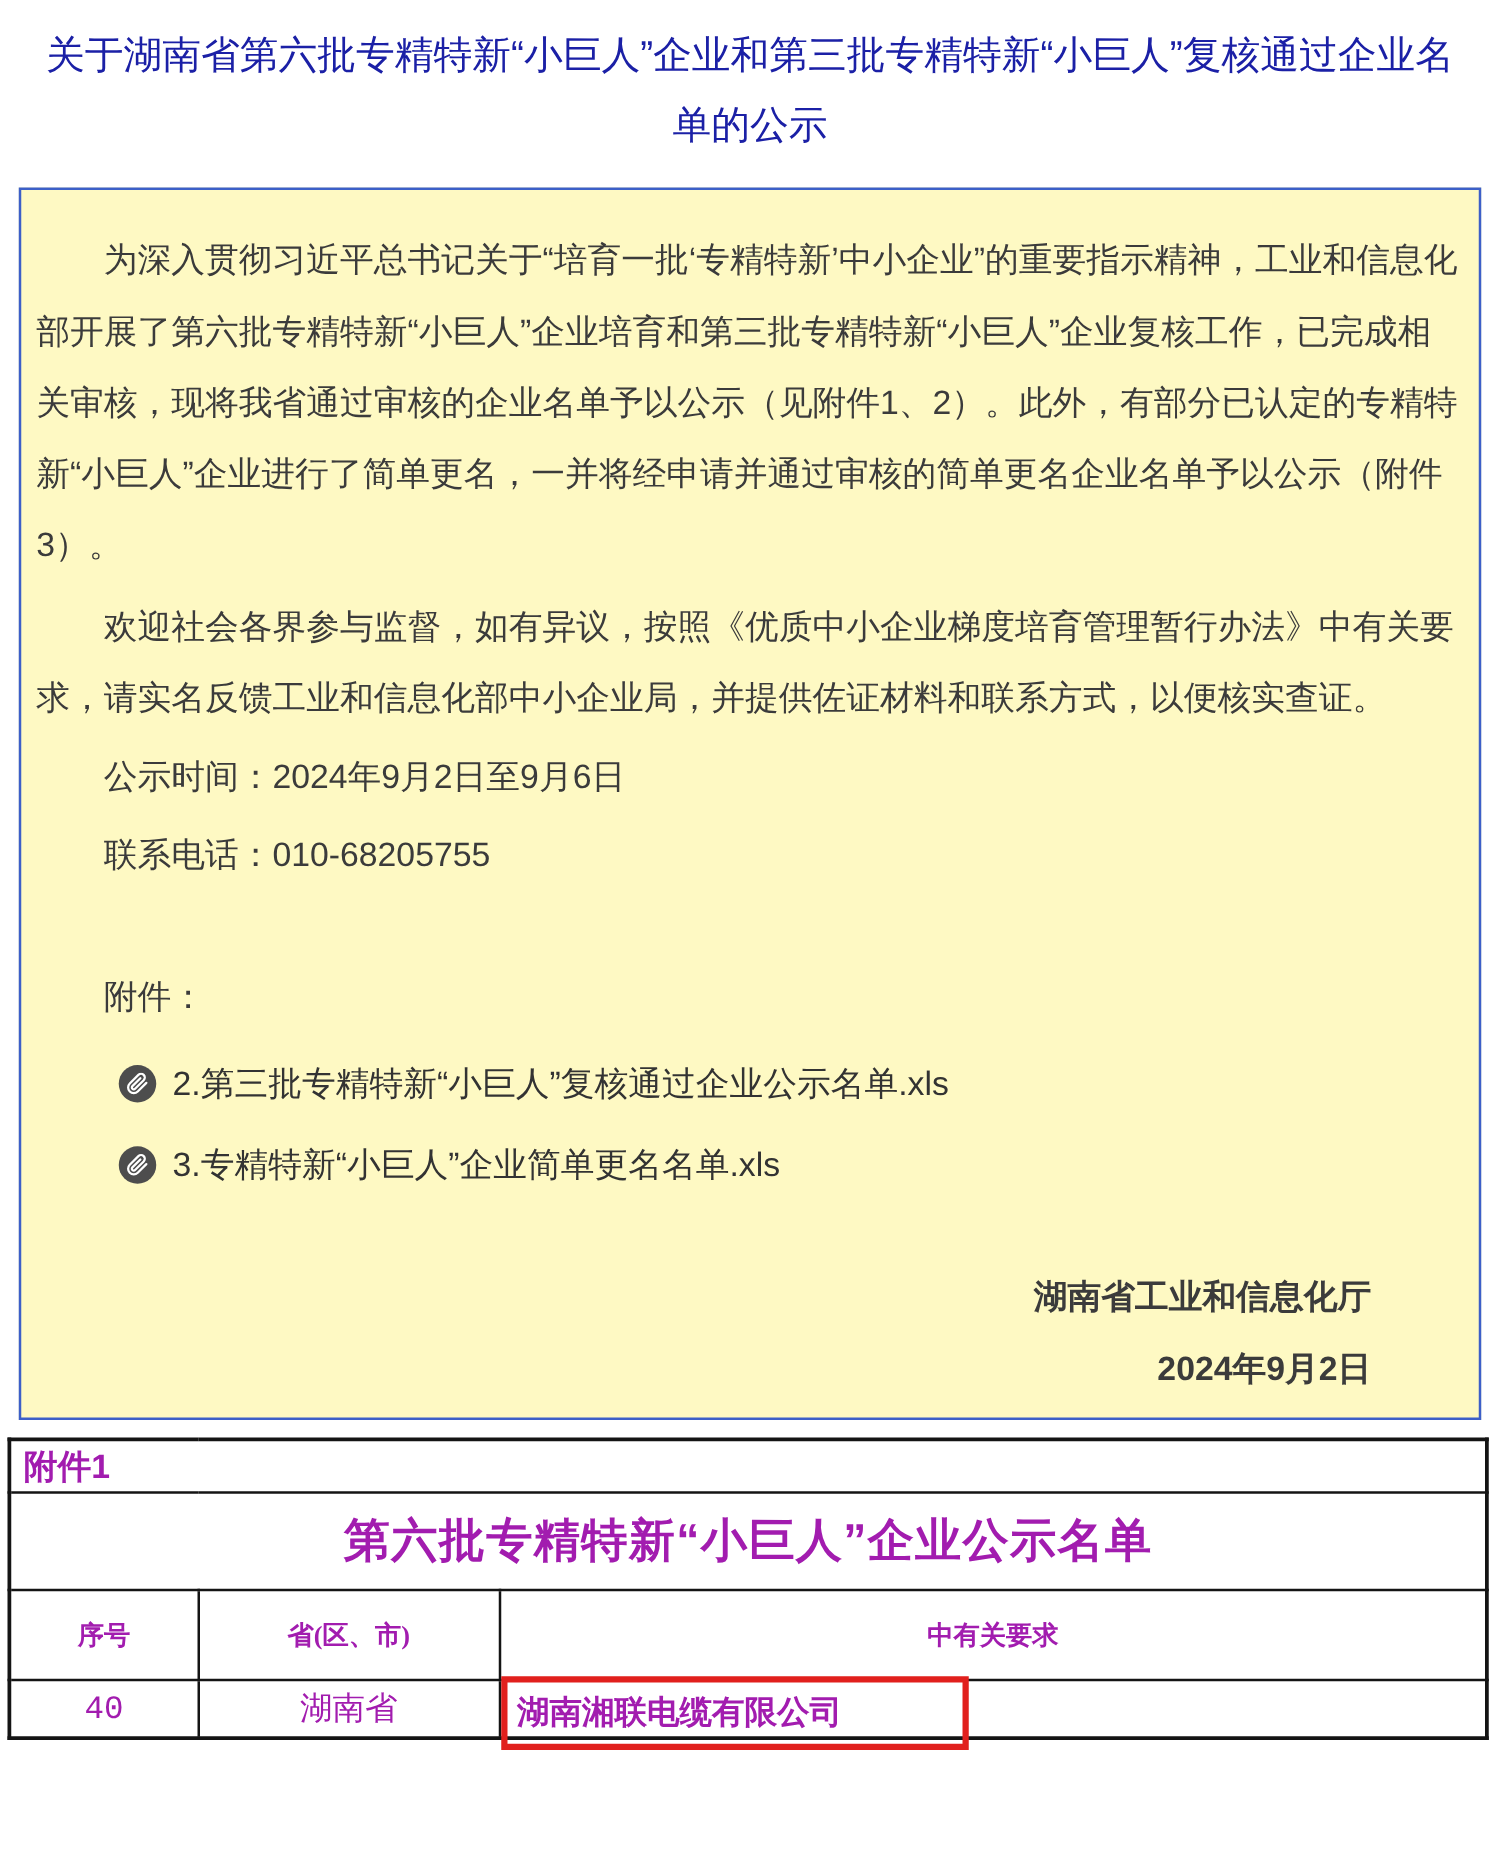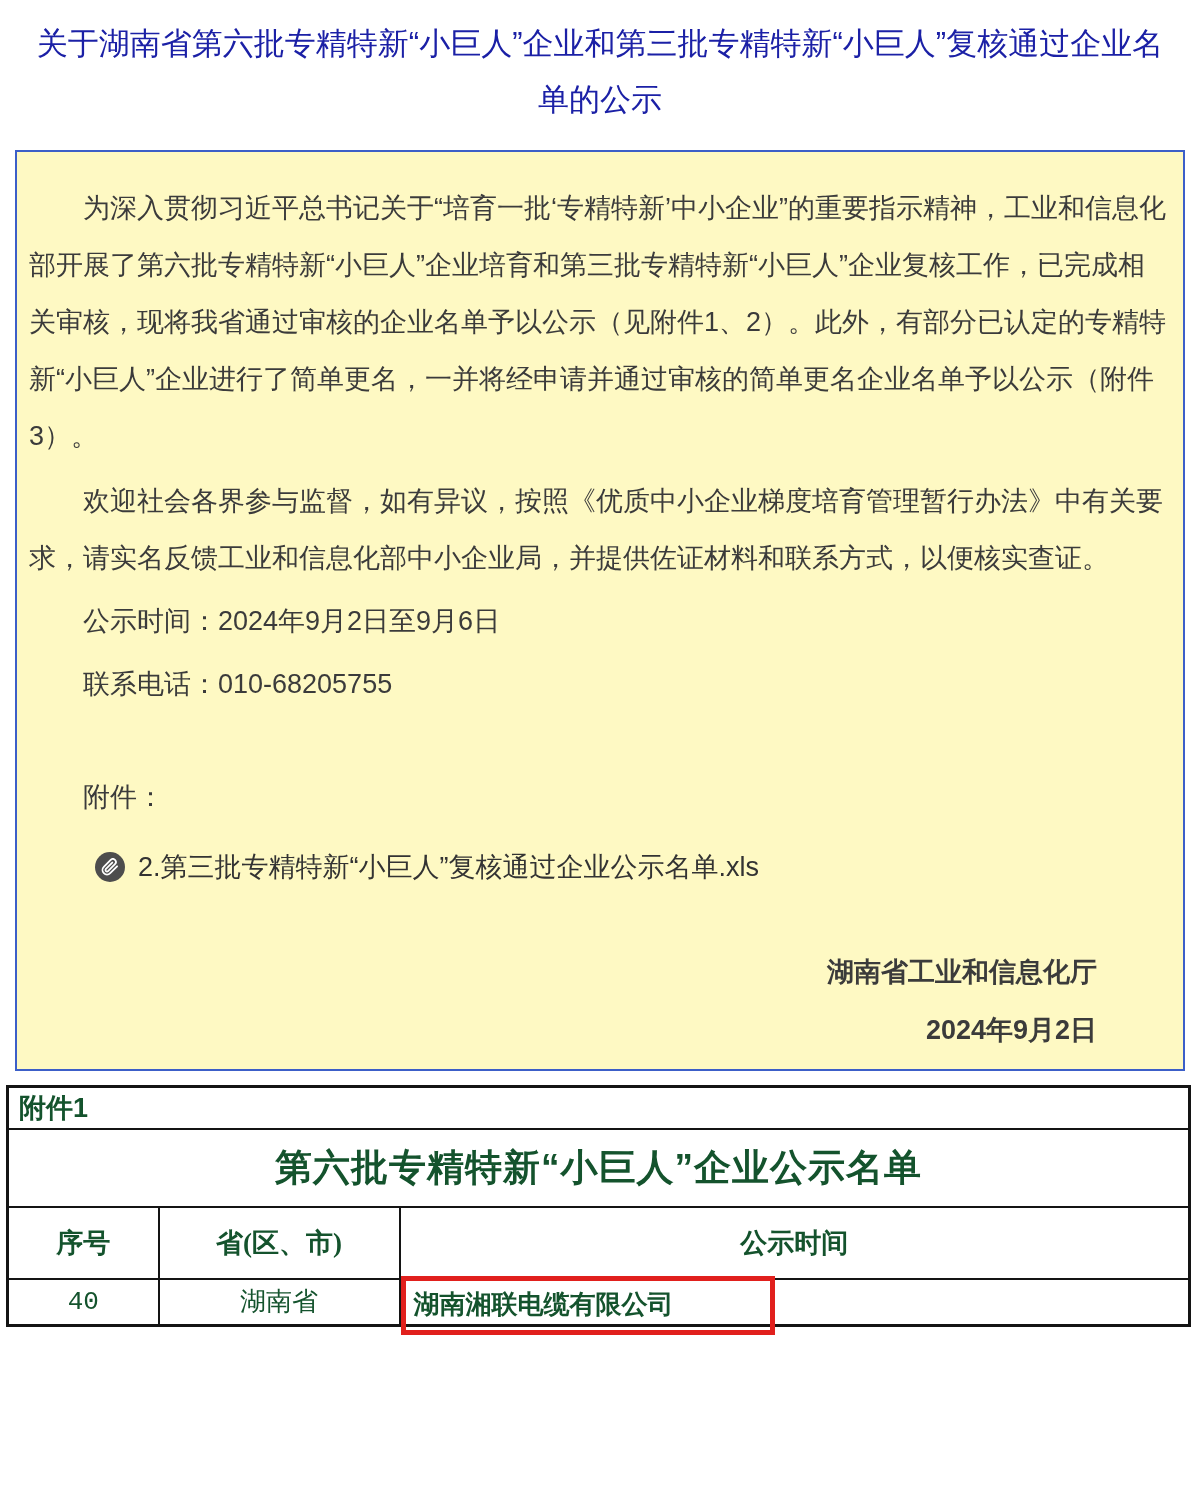--- a/index.html
+++ b/index.html
@@ -86,21 +86,21 @@
     color:var(--body-text);
   }
   .signature-block p{margin:0;font-weight:bold;}
   
   .annex-table{
     width:1184px;
     margin:14px 0 0 6px;
     border-collapse:collapse;
     table-layout:fixed;
     border:3px solid var(--table-border);
-    color:#14532d;
+    color:#a21caf;
     padding-left:20px;
   }
   .annex-table td,.annex-table th{
     border:2px solid var(--table-border);
     overflow:visible;
   }
   .annex-label-cell{
     height:42px;
     padding:2px 10px;
     font-size:27px;
@@ -109,21 +109,21 @@
   }
   .table-title-cell{
     height:78px;
     font-size:37px;
     font-weight:bold;
     text-align:center;
     letter-spacing:1px;
   }
   .annex-table th{
     height:72px;
-    font-size:27px;
+    font-size:21px;
     font-weight:bold;
     text-align:center;
     font-family:"Liberation Serif","DejaVu Serif",serif;
   }
   .data-row td{
     height:46px;
     font-size:26px;
     text-align:center;
     font-family:Liberation Mono, monospace;
   }
@@ -160,20 +160,28 @@
     <p class="info-line attachments-label">附件：</p>
 
     <ul class="attachment-list">
       <li class="attachment-item">
         <span class="paperclip-badge">
           <svg width="18" height="18" viewBox="0 0 24 24" fill="none" stroke="#ffffff" stroke-width="2.4" stroke-linecap="round" stroke-linejoin="round">
             <path d="M21.44 11.05l-9.19 9.19a6 6 0 0 1-8.49-8.49l9.19-9.19a4 4 0 0 1 5.66 5.66l-9.2 9.19a2 2 0 0 1-2.83-2.83l8.49-8.48"></path>
           </svg>
         </span>
         <a class="attachment-text">2.第三批专精特新“小巨人”复核通过企业公示名单.xls</a>
+      </li>
+      <li class="attachment-item">
+        <span class="paperclip-badge">
+          <svg width="18" height="18" viewBox="0 0 24 24" fill="none" stroke="#ffffff" stroke-width="2.4" stroke-linecap="round" stroke-linejoin="round">
+            <path d="M21.44 11.05l-9.19 9.19a6 6 0 0 1-8.49-8.49l9.19-9.19a4 4 0 0 1 5.66 5.66l-9.2 9.19a2 2 0 0 1-2.83-2.83l8.49-8.48"></path>
+          </svg>
+        </span>
+        <a class="attachment-text">3.专精特新“小巨人”企业简单更名名单.xls</a>
       </li>
     </ul>
 
     <div class="signature-block">
       <p>湖南省工业和信息化厅</p>
       <p>2024年9月2日</p>
     </div>
 
   </section>
 
@@ -187,21 +195,21 @@
       <tbody>
         <tr>
           <td class="annex-label-cell" colspan="3">附件1</td>
         </tr>
         <tr>
           <td class="table-title-cell" colspan="3">第六批专精特新“小巨人”企业公示名单</td>
         </tr>
         <tr>
           <th>序号</th>
           <th>省(区、市)</th>
-          <th>公示时间</th>
+          <th>中有关要求</th>
         </tr>
         <tr class="data-row">
           <td>40</td>
           <td>湖南省</td>
           <td class="company-cell">
             <span class="red-box">
               <span>湖南湘联电缆有限公司</span>
             </span>
           </td>
         </tr>

